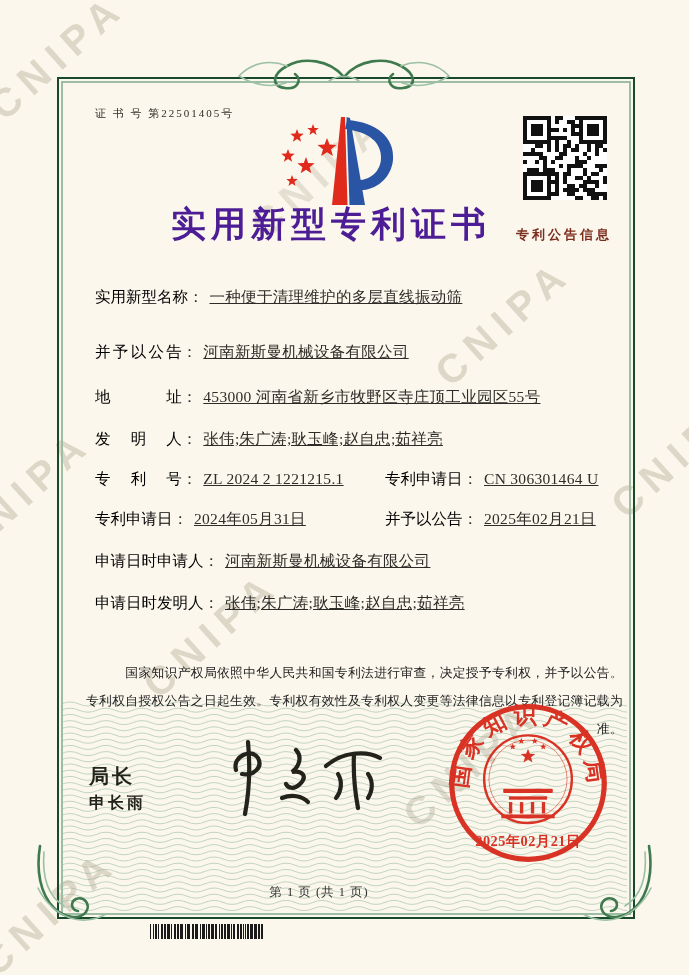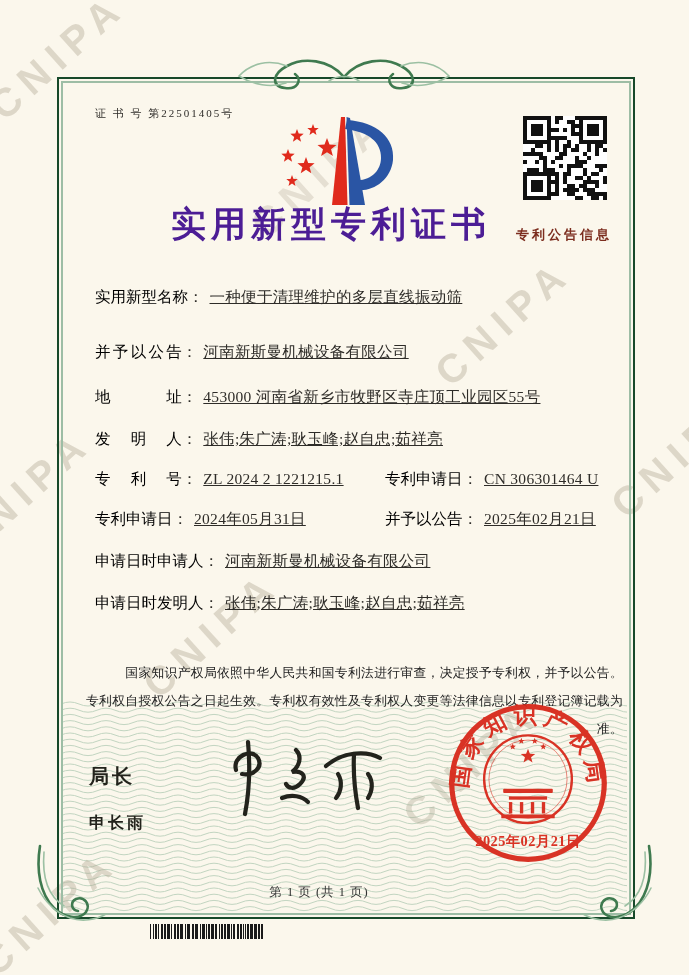--- a/index.html
+++ b/index.html
@@ -68,21 +68,21 @@
   .r5{top:469px;} .r6{top:509px;} .r7{top:551px;} .r8{top:593px;}
   
   .statement{
     position:absolute; left:66px; top:659px; width:557px; z-index:4;
     font-size:12.8px; line-height:28px; color:#222; text-align:right; letter-spacing:0.3px;
   }
   
   .director-title{position:absolute; left:89px; top:763px; font-size:20px; letter-spacing:3px; z-index:5;
     font-family:"Liberation Sans","DejaVu Sans",sans-serif; font-weight:bold; color:#23231c;}
   .director-name{position:absolute; left:89px; top:793px; font-size:16px; letter-spacing:3px; z-index:5;
-    font-family:"Liberation Sans","DejaVu Sans",sans-serif; font-weight:bold; color:#23231c;margin-top:20px;}
+    font-family:"Liberation Sans","DejaVu Sans",sans-serif; font-weight:bold; color:#23231c;}
   .signature{position:absolute; left:208px; top:736px; z-index:5;}
   .signature path{fill:none; stroke:#23231c; stroke-width:4.2; stroke-linecap:round;}
   .seal{position:absolute; left:446px; top:701px; z-index:6; opacity:0.95;}
   .seal text{font-family:"Liberation Serif","DejaVu Serif",serif; font-weight:bold;}
   .page-info{
     position:absolute; left:0; top:884px; width:638px; text-align:center;
     font-size:12.5px; letter-spacing:1px; color:#333; z-index:5;
   }
   .barcode{position:absolute; left:150px; top:924px; z-index:4;}
 </style>

